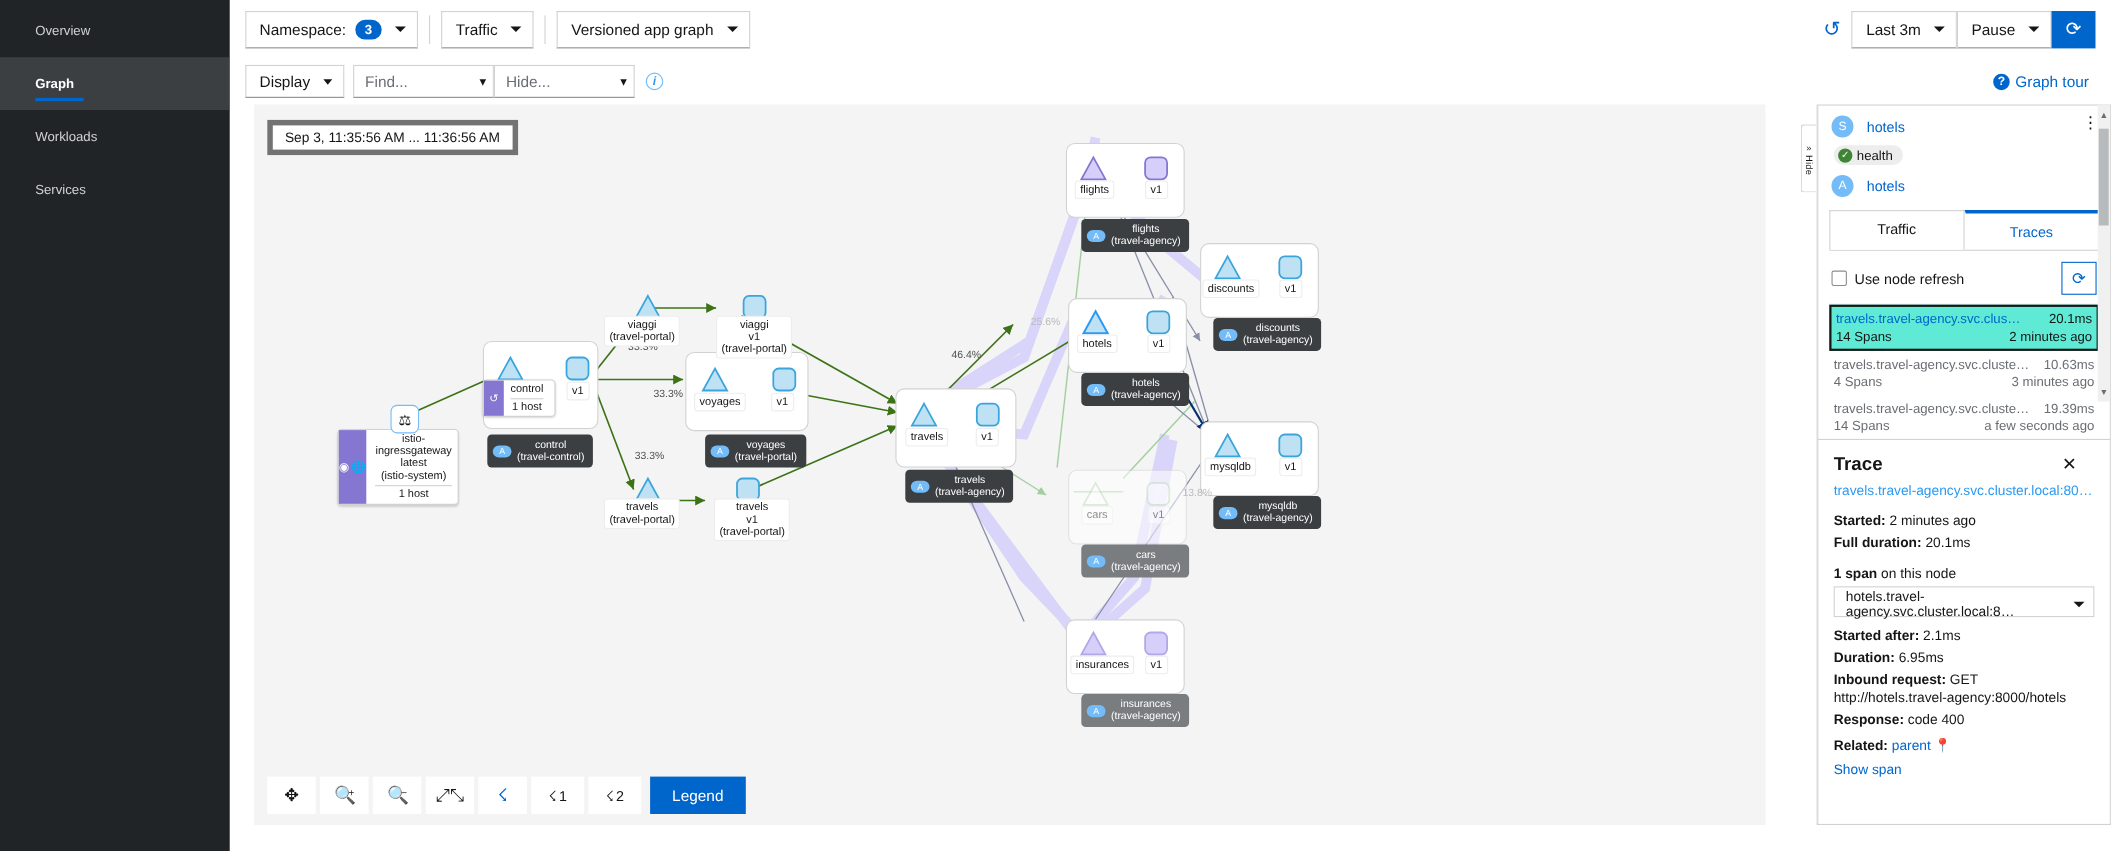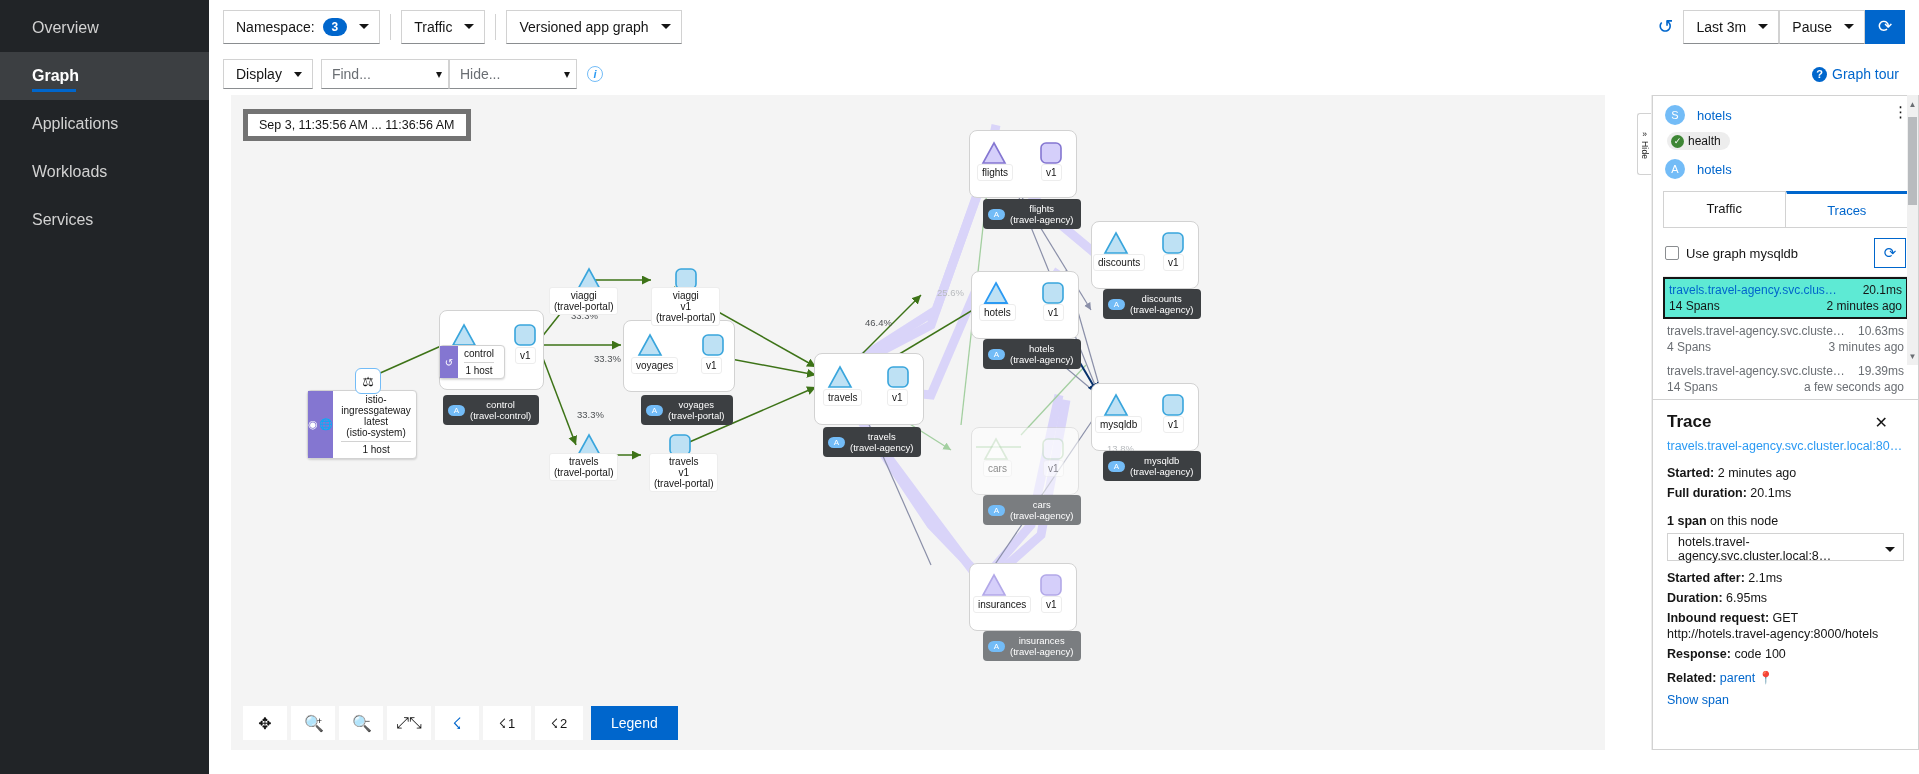--- a/index.html
+++ b/index.html
@@ -15,21 +15,21 @@
 
   
   .sidebar {
     width: 209px; min-width: 209px; height: 774px;
     background: #212427;
     padding-top: 4px;
   }
   .nav-item {
     height: 48px; display: flex; align-items: center;
     padding-left: 32px;
-    color: #d2d2d2; font-size: 16px; cursor: pointer;
+    color: #d2d2d2; font-size: 12px; cursor: pointer;
     position: relative;
   }
   .nav-item.active {
     background: #3c3f42; color: #fff; font-weight: 700;
   }
   .nav-item.active::after {
     content: ""; position: absolute; left: 32px; right: 0; bottom: 8px;
     height: 3px; width: 44px; background: #0066cc;
   }
 
@@ -259,23 +259,20 @@
 <body>
 
 <div class="app">
 
   <nav class="sidebar">
     <div class="nav-item">
         <span>Overview</span>
       </div>
     <div class="nav-item active">
         <span>Graph</span>
-      </div>
-    <div class="nav-item">
-        <span>Applications</span>
       </div>
     <div class="nav-item">
         <span>Workloads</span>
       </div>
     <div class="nav-item">
         <span>Services</span>
       </div>
   </nav>
 
   <div class="main">
@@ -581,21 +578,21 @@
         <div class="badge-tip faded" style="left:752px; top:536px;">
           <span class="circ">A</span>
           <span class="txt"><span>insurances</span><br><span>(travel-agency)</span></span>
         </div>
 
         <div class="pct" style="left:340px; top:215px;">33.3%</div>
         <div class="pct" style="left:363px; top:258px;">33.3%</div>
         <div class="pct" style="left:346px; top:314px;">33.3%</div>
         <div class="pct" style="left:634px; top:222px;">46.4%</div>
         <div class="pct faint" style="left:706px; top:192px;">25.6%</div>
-        <div class="pct faint" style="left:876px; top:348px;">13.8%</div>
+        <div class="pct faint" style="left:844px; top:348px;">13.8%</div>
 
         <div class="gbar">
           <button class="gbtn">✥</button>
           <button class="gbtn">🔍<span style="font-size:9px;margin-left:-7px;margin-top:-5px">+</span></button>
           <button class="gbtn">🔍<span style="font-size:9px;margin-left:-7px;margin-top:-5px">−</span></button>
           <button class="gbtn">⤢⤡</button>
           <button class="gbtn active-blue">☇</button>
           <button class="gbtn wide">☇<span>1</span></button>
           <button class="gbtn wide">☇<span>2</span></button>
           <button class="legend-btn">Legend</button>
@@ -627,21 +624,21 @@
           </div>
 
           <div class="tabs">
             <div class="tab inactive">Traffic</div>
             <div class="tab active">Traces</div>
           </div>
 
           <div class="refresh-row">
             <label class="cb-wrap">
               <span class="cbox"></span>
-              <span>Use graph mysqldb</span>
+              <span>Use node refresh</span>
             </label>
             <div class="mini-refresh">⟳</div>
           </div>
 
           <div class="trace-list">
             <div class="t-sep"></div>
             <div class="trace-item selected">
               <div class="trace-l1">
                 <span class="t-name">travels.travel-agency.svc.clus…</span>
                 <span class="t-dur">20.1ms</span>
@@ -711,21 +708,21 @@
           <div class="td-line">
             <b>Duration:</b>
             <span>6.95ms</span>
           </div>
           <div class="td-line">
             <b>Inbound request:</b>
             <span>GET http://hotels.travel-agency:8000/hotels</span>
           </div>
           <div class="td-line">
             <b>Response:</b>
-            <span>code 100</span>
+            <span>code 400</span>
           </div>
           <div class="td-line" style="margin-top:8px">
             <b>Related:</b>
             <span class="blue-link" style="font-size:12.5px">parent</span>
             <span class="pin">📍</span>
           </div>
           <div class="td-line" style="margin-top:6px">
             <span class="blue-link" style="font-size:12.5px">Show span</span>
           </div>
         </div>

